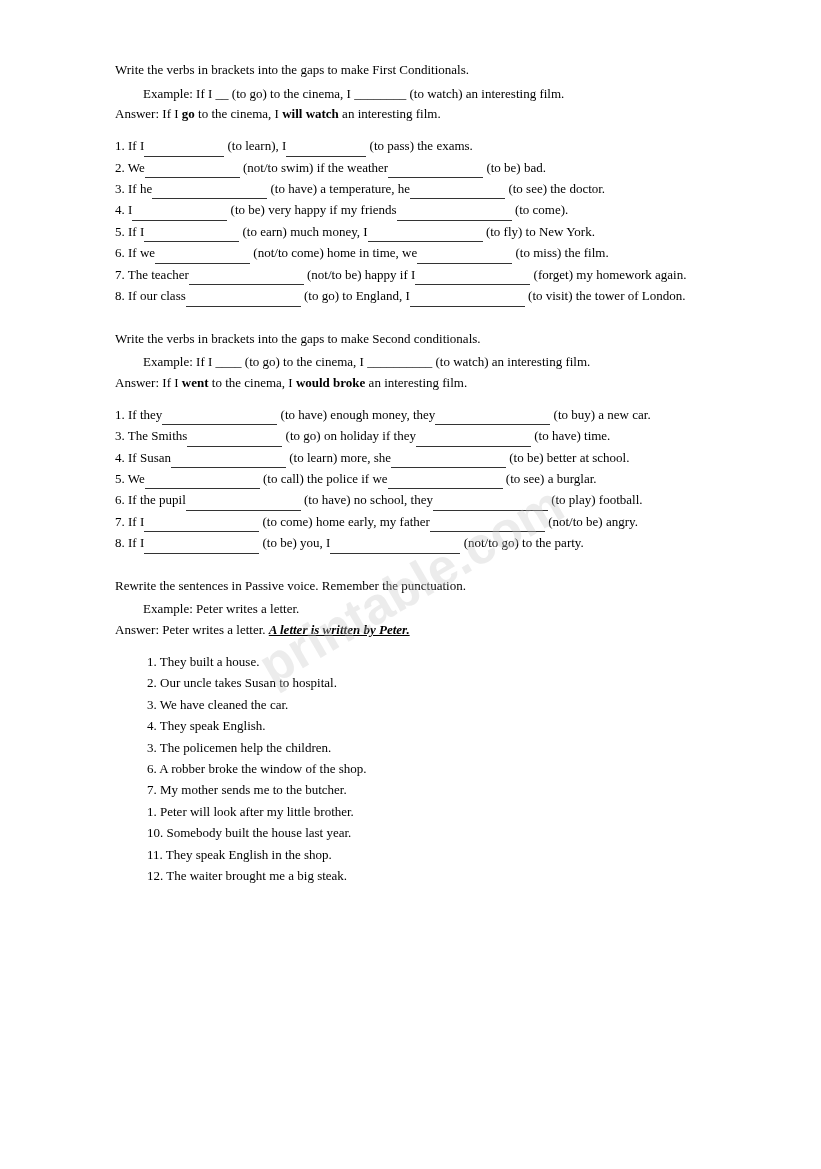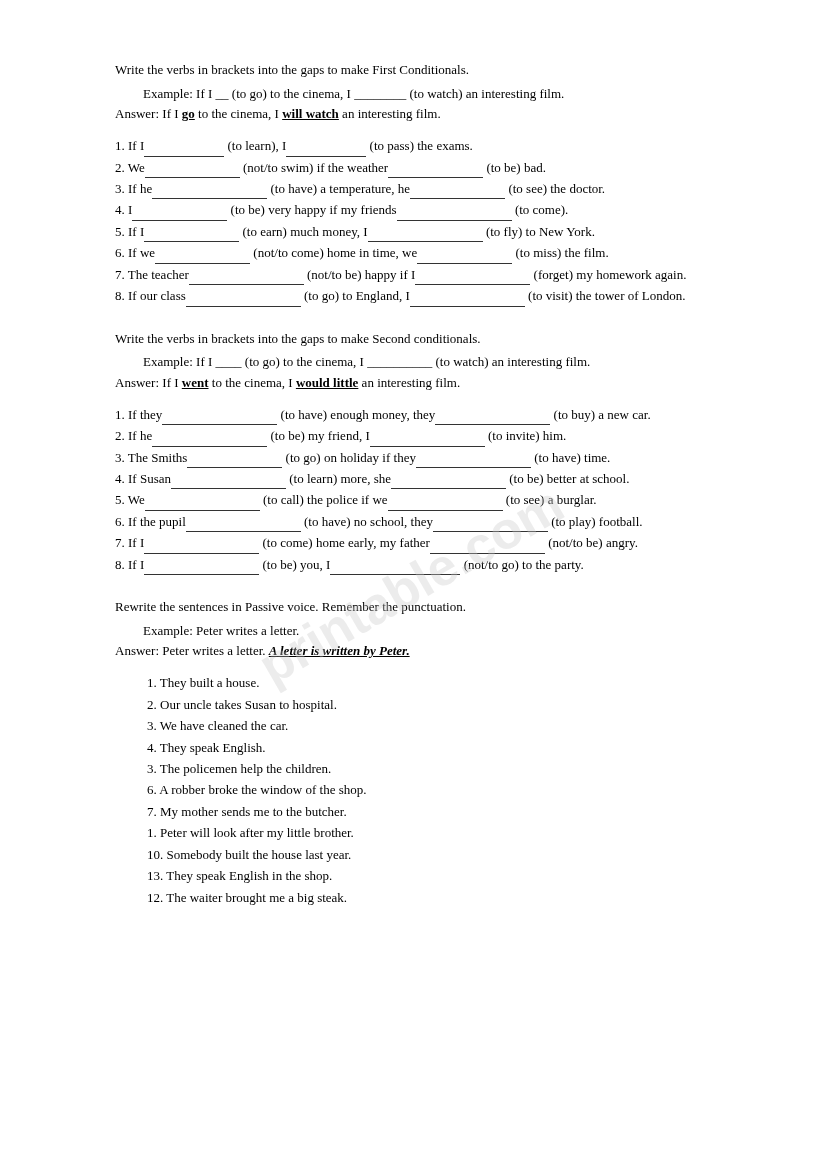--- a/index.html
+++ b/index.html
@@ -63,21 +63,20 @@
     }
 
     .answer-line {
       font-size: 13px;
       line-height: 1.6;
       margin-bottom: 10px;
     }
 
     .answer-line .bold-underline {
       font-weight: bold;
-      text-decoration: underline;
       text-align: center;
     }
 
     .answer-line .italic-bold-underline {
       font-weight: bold;
       font-style: italic;
       text-decoration: underline;
     }
 
     .exercises {
@@ -165,29 +164,26 @@
   </div>
 
   <div class="section">
     <div class="section-title">
       <span>Write the verbs in brackets into the gaps to make </span><span class="bold">Second conditionals</span><span>.</span>
     </div>
     <div class="example-line">
       <span>Example: </span><span>If I ____ (to go) to the cinema, I __________ (to watch) an interesting film.</span>
     </div>
     <div class="answer-line">
-      <span>Answer: </span><span>If I </span><span class="bold-underline">went</span><span> to the cinema, I </span><span class="bold-underline">would little</span><span> an interesting film.</span>
+      <span>Answer: </span><span>If I </span><span class="bold-underline">went</span><span> to the cinema, I </span><span class="bold-underline">would broke</span><span> an interesting film.</span>
     </div>
 
     <div class="exercises">
       <div class="exercise-item">
         1. If they<span class="blank blank-lg"></span> (to have) enough money, they<span class="blank blank-lg"></span> (to buy) a new car.
-      </div>
-      <div class="exercise-item">
-        2. If he<span class="blank blank-lg"></span> (to be) my friend, I<span class="blank blank-lg"></span> (to invite) him.
       </div>
       <div class="exercise-item">
         3. The Smiths<span class="blank blank-md"></span> (to go) on holiday if they<span class="blank blank-lg"></span> (to have) time.
       </div>
       <div class="exercise-item">
         4. If Susan<span class="blank blank-lg"></span> (to learn) more, she<span class="blank blank-lg"></span> (to be) better at school.
       </div>
       <div class="exercise-item">
         5. We<span class="blank blank-lg"></span> (to call) the police if we<span class="blank blank-lg"></span> (to see) a burglar.
       </div>
@@ -217,18 +213,18 @@
     <div class="passive-list">
       <div class="passive-item">1. They built a house.</div>
       <div class="passive-item">2. Our uncle takes Susan to hospital.</div>
       <div class="passive-item">3. We have cleaned the car.</div>
       <div class="passive-item">4. They speak English.</div>
       <div class="passive-item">3. The policemen help the children.</div>
       <div class="passive-item">6. A robber broke the window of the shop.</div>
       <div class="passive-item">7. My mother sends me to the butcher.</div>
       <div class="passive-item">1. Peter will look after my little brother.</div>
       <div class="passive-item">10. Somebody built the house last year.</div>
-      <div class="passive-item">13. They speak English in the shop.</div>
+      <div class="passive-item">11. They speak English in the shop.</div>
       <div class="passive-item">12. The waiter brought me a big steak.</div>
     </div>
   </div>
 
 </div>
 
 </body></html>

